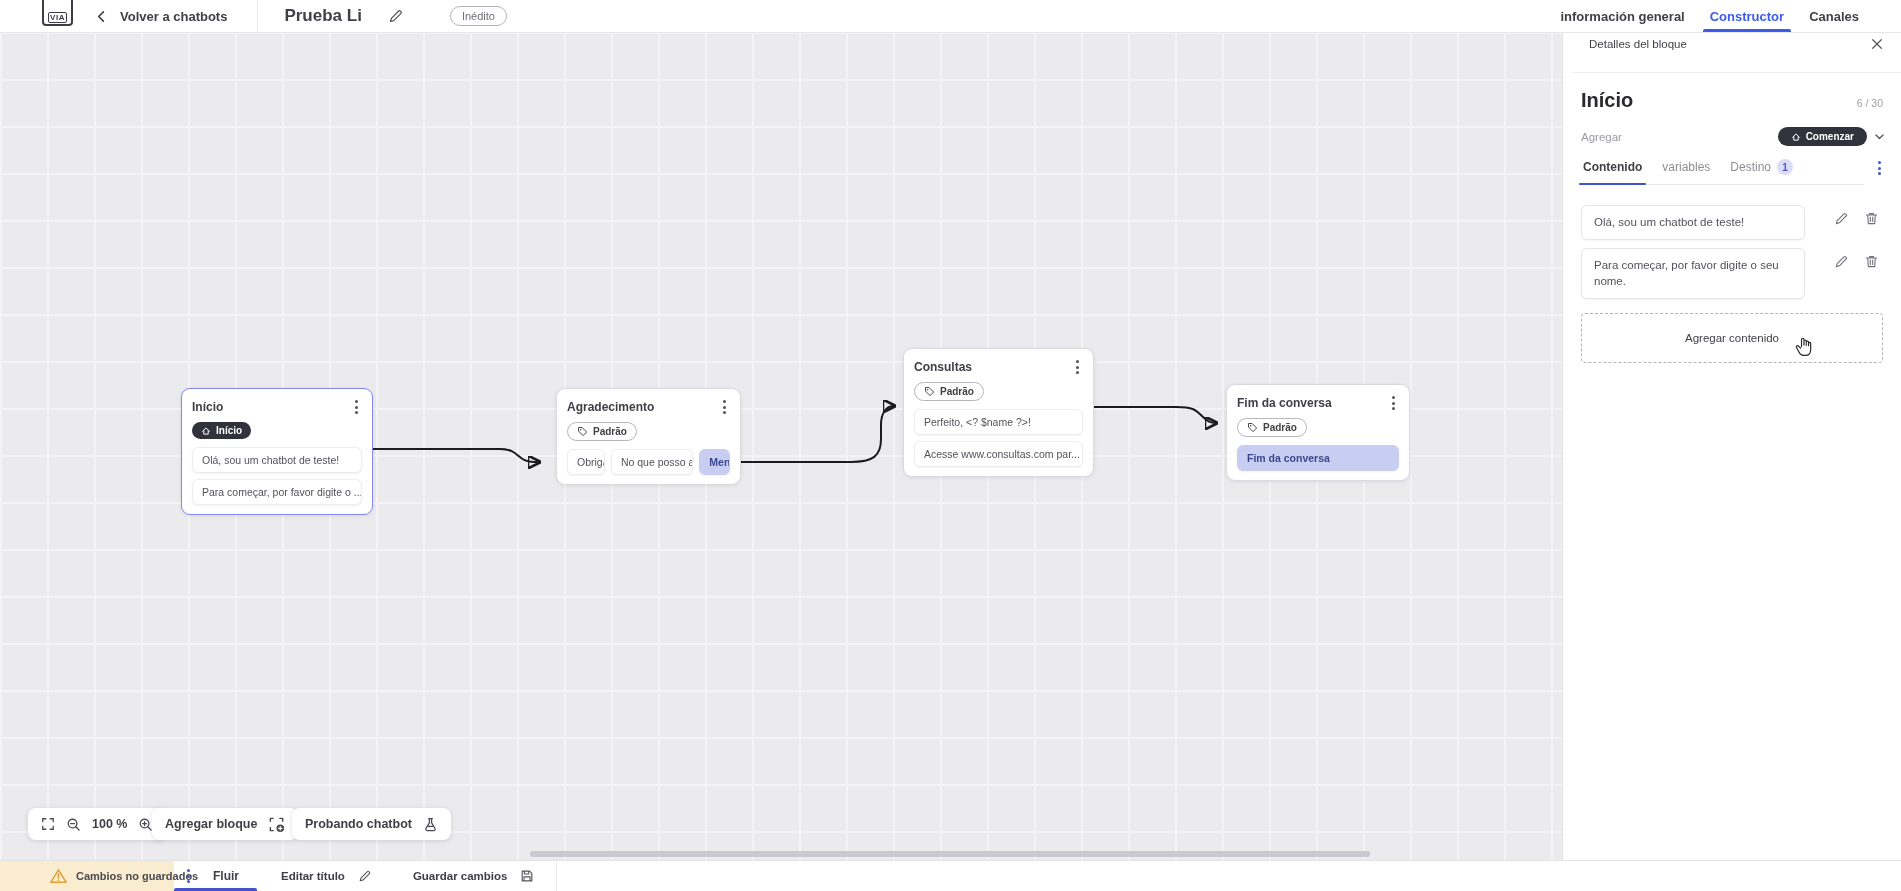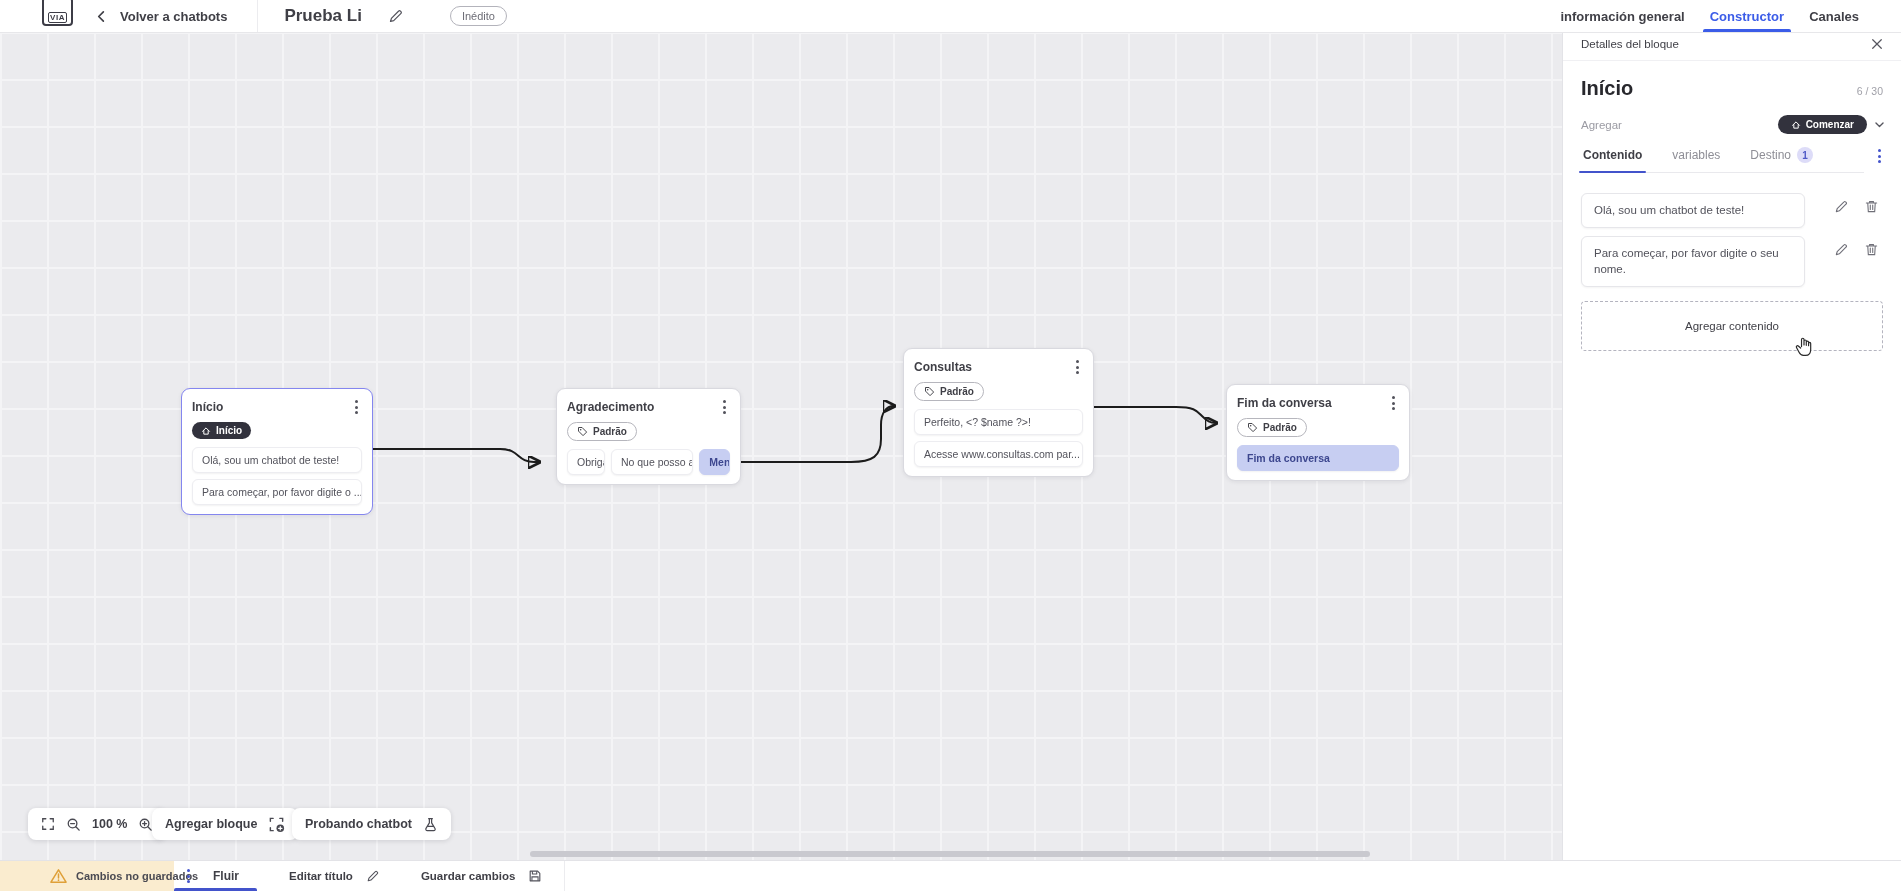--- a/index.html
+++ b/index.html
@@ -55,35 +55,35 @@
   .tool-group{position:absolute;bottom:21px;height:32px;background:#fff;border-radius:8px;
     box-shadow:0 1px 5px rgba(30,30,40,.14);display:flex;align-items:center;gap:11px;
     padding:0 13px;font-size:12.5px;font-weight:700;color:#3f3f46;box-sizing:border-box;cursor:pointer;}
   .tool-icon{color:#4a4a52;display:flex;cursor:pointer;}
   .zoom-level{font-size:12.5px;font-weight:700;}
   .h-scrollbar{position:absolute;left:530px;top:819px;width:840px;height:6px;background:#c9c9cf;
     border-radius:3px;cursor:pointer;}
   
   .panel{position:absolute;top:32px;right:0;width:339px;bottom:30px;background:#fff;
     border-left:1px solid #e3e3e7;z-index:5;box-sizing:border-box;}
-  .panel-head{height:24px;padding:0 16px 4px 18px;display:flex;align-items:center;justify-content:space-between;
-    border-bottom:1px solid #f0f0f3;}
+  .panel-head{height:24px;padding:0 16px 16px 18px;display:flex;align-items:center;justify-content:space-between;
+    border-bottom:1px solid #f0f0f3;margin-left:8px;}
   .panel-head-title{font-size:11.5px;color:#3f3f46;}
   .panel-close{color:#55555e;cursor:pointer;display:flex;padding:2px;}
   .block-title-row{margin:16px 18px 0;display:flex;align-items:baseline;justify-content:space-between;}
   .block-title{font-size:20px;font-weight:700;color:#28282d;}
   .char-counter{font-size:10.5px;color:#a0a0a8;}
   .marker-row{margin:15px 16px 0 18px;display:flex;align-items:center;justify-content:space-between;}
   .marker-label{font-size:11.5px;color:#9b9ba3;}
   .marker-right{display:flex;align-items:center;gap:7px;}
   .marker-pill{background:#32323d;color:#fff;border-radius:999px;padding:4px 13px;font-size:10px;
     font-weight:700;display:inline-flex;align-items:center;gap:5px;cursor:pointer;}
   .marker-chevron{color:#55555e;display:flex;cursor:pointer;}
   .panel-tabs-row{margin:13px 16px 0 18px;display:flex;align-items:flex-end;}
-  .panel-tabs{flex:1;display:flex;gap:26px;border-bottom:1px solid #e9e9ed;}
+  .panel-tabs{flex:1;display:flex;gap:16px;border-bottom:1px solid #e9e9ed;}
   .p-tab{font-size:12px;color:#8e8e96;padding:0 2px 9px;position:relative;cursor:pointer;
     display:inline-flex;align-items:center;gap:6px;white-space:nowrap;}
   .p-tab.active{color:#3f3f46;font-weight:700;}
   .p-tab.active::after{content:"";position:absolute;left:-2px;right:-2px;bottom:-1px;height:2.5px;
     background:#4353cb;border-radius:2px;}
   .tab-badge{width:16px;height:16px;border-radius:50%;background:#dddcf8;color:#4f58c6;font-size:10px;
     font-weight:700;display:inline-flex;align-items:center;justify-content:center;}
   .panel-kebab{color:#4353cb;margin:0 0 8px 10px;}
   .content-row{margin:0 16px 0 18px;display:flex;align-items:flex-start;}
   .content-row.first{margin-top:20px;}
@@ -103,21 +103,21 @@
     gap:9px;padding-left:50px;flex:none;}
   .warn-text{font-size:11px;font-weight:700;color:#4a4a52;white-space:nowrap;}
   .flow-tab-group{display:flex;align-items:center;gap:19px;padding:0 18px 0 9px;position:relative;cursor:pointer;}
   .flow-tab-group::after{content:"";position:absolute;left:0;right:0;bottom:0;height:3px;
     background:#4353cb;border-radius:2px 2px 0 0;}
   .flow-tab-label{font-size:12px;font-weight:700;color:#3f3f46;}
   .sb-kebab{color:#4353cb;}
   .sb-btn{display:flex;align-items:center;gap:13px;font-size:11.5px;font-weight:700;color:#3f3f46;
     cursor:pointer;white-space:nowrap;}
   .sb-btn .ic{color:#52525b;display:flex;}
-  .sb-edit{margin-left:32px;}
+  .sb-edit{margin-left:24px;}
   .sb-save{margin-left:41px;}
   .sb-divider{width:1px;background:#ececef;margin-left:22px;}
 </style>
 </head>
 <body>
 
 <header class="top-bar">
   <div class="logo">
       <span>VIA</span>
     </div>

